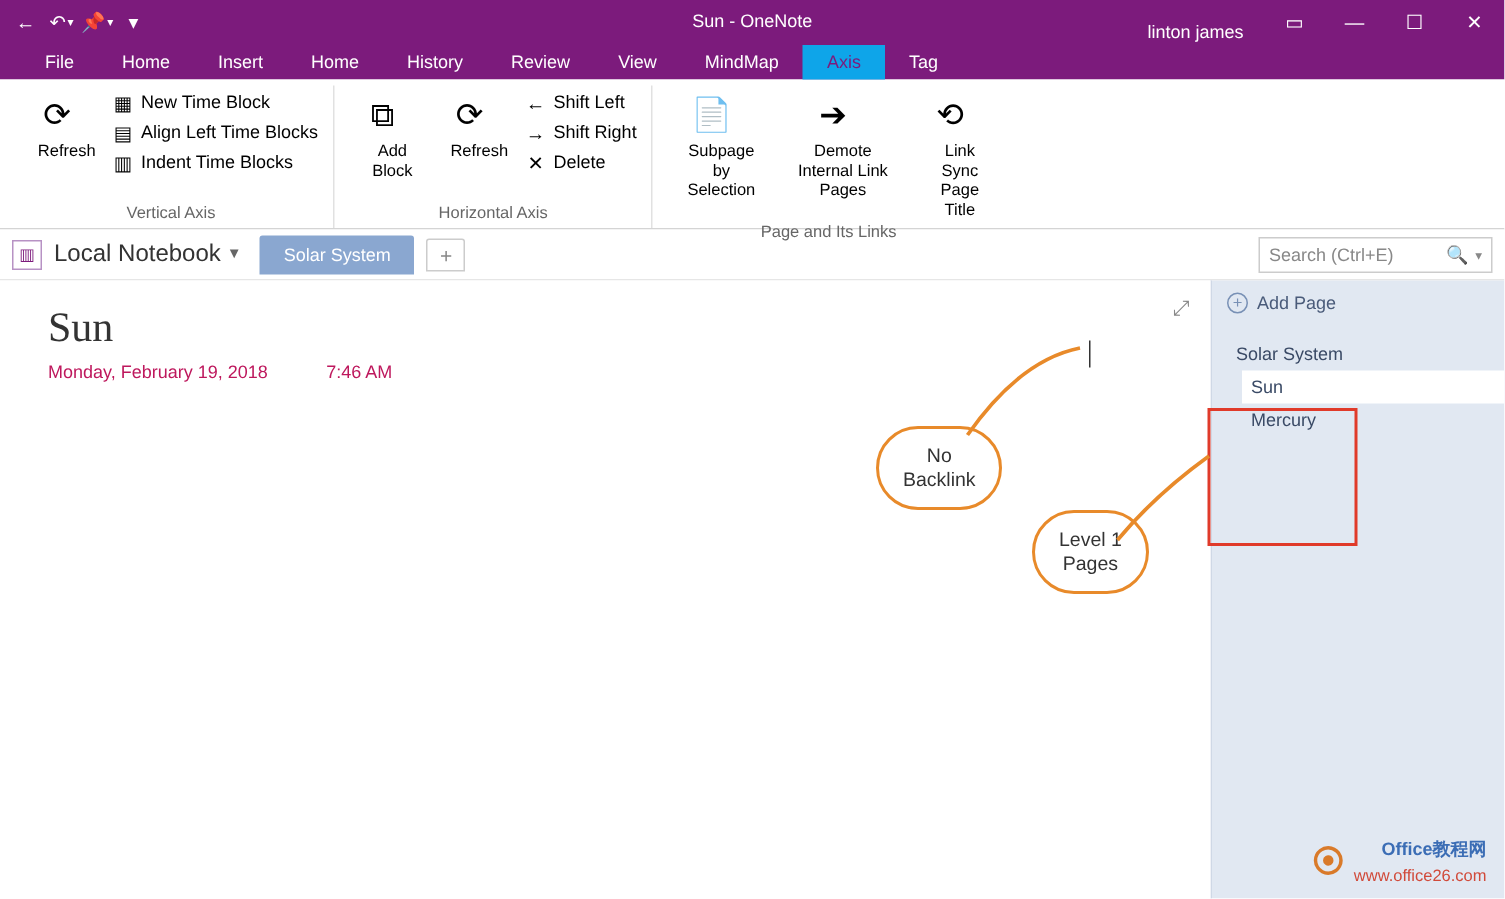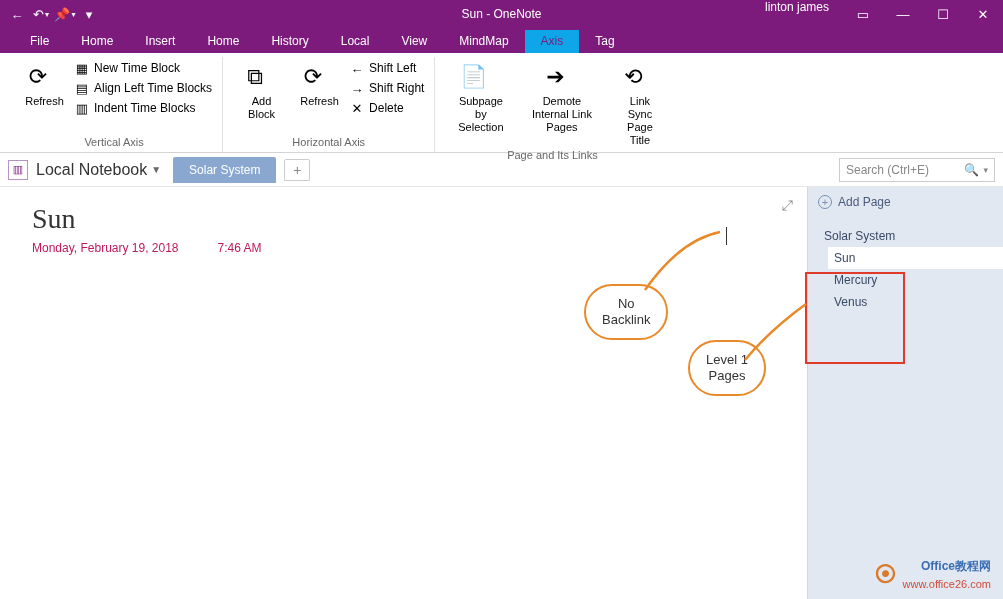--- a/index.html
+++ b/index.html
@@ -2,21 +2,21 @@
 <html><head>
 <meta charset="utf-8">
 <style>
 * { margin:0; padding:0; box-sizing:border-box; font-family:"Segoe UI",Arial,sans-serif; font-size:12px; }
 body { background:#fff; width:1003px; height:599px; position:relative; overflow:hidden; }
 .titlebar { height:28px; background:#7c1b7c; color:#fff; display:flex; align-items:center; position:relative; }
 .qat { display:flex; align-items:center; gap:2px; padding-left:6px; }
 .qat-btn { width:22px; height:22px; display:flex; align-items:center; justify-content:center; color:#fff; font-size:13px; }
 .qat-btn.drop::after{content:"▾"; font-size:8px; margin-left:1px;}
 .title-center { position:absolute; left:50%; transform:translateX(-50%); color:#fff; font-size:12px; }
-.title-right { margin-left:auto; display:flex; align-items:flex-start; }
+.title-right { margin-left:auto; display:flex; align-items:flex-end; }
 .user { color:#fff; padding:0 14px; }
 .winbtn { width:40px; height:28px; display:flex; align-items:center; justify-content:center; color:#fff; font-size:13px;}
 .menubar { height:25px; background:#7c1b7c; display:flex; align-items:flex-end; padding-left:14px; gap:0;text-align:right;}
 .menu-item { color:#fff; padding:4px 16px 5px; font-size:12px; cursor:pointer;}
 .menu-item.active { background:#0ea5e9; color:#7c1b7c; }
 .ribbon { height:100px; background:#fff; border-bottom:1px solid #d4d4d4; display:flex; padding:4px 6px 0; }
 .group { display:flex; flex-direction:column; align-items:center; padding:0 6px; border-right:1px solid #e1e1e1; }
 .group:last-child { border-right:none;}
 .group-body { flex:1; display:flex; align-items:flex-start; gap:6px; padding-top:2px;}
 .group-label { font-size:11px; color:#666; padding:2px 0 4px; }
@@ -73,21 +73,21 @@
     <div class="winbtn">✕</div>
   </div>
 </div>
 
 <div class="menubar" id="menubar">
     <div class="menu-item">File</div>
     <div class="menu-item">Home</div>
     <div class="menu-item">Insert</div>
     <div class="menu-item">Home</div>
     <div class="menu-item">History</div>
-    <div class="menu-item">Local</div>
+    <div class="menu-item">Review</div>
     <div class="menu-item">View</div>
     <div class="menu-item">MindMap</div>
     <div class="menu-item active">Axis</div>
     <div class="menu-item">Tag</div>
   </div>
 
 <div class="ribbon">
   <div class="group">
     <div class="group-body">
       <div class="bigbtn">
@@ -184,21 +184,20 @@
   </div>
   <div class="sidepanel">
     <div class="addpage">
       <span class="plus">+</span>
       <span>Add Page</span>
     </div>
     <div class="pagelist" id="pagelist">
         <div class="pg">Solar System</div>
         <div class="pg sub sel">Sun</div>
         <div class="pg sub">Mercury</div>
-        <div class="pg sub">Venus</div>
       </div>
   </div>
 </div>
 
 <div class="redbox" style="top:272px; left:805px; width:100px; height:92px;"></div>
 
 <div class="callout" style="top:284px; left:584px;" id="co1">No<br>Backlink</div>
 <div class="callout" style="top:340px; left:688px;" id="co2">Level 1<br>Pages</div>
 
 <svg class="arrow" style="top:230px; left:640px;" width="120" height="70">

